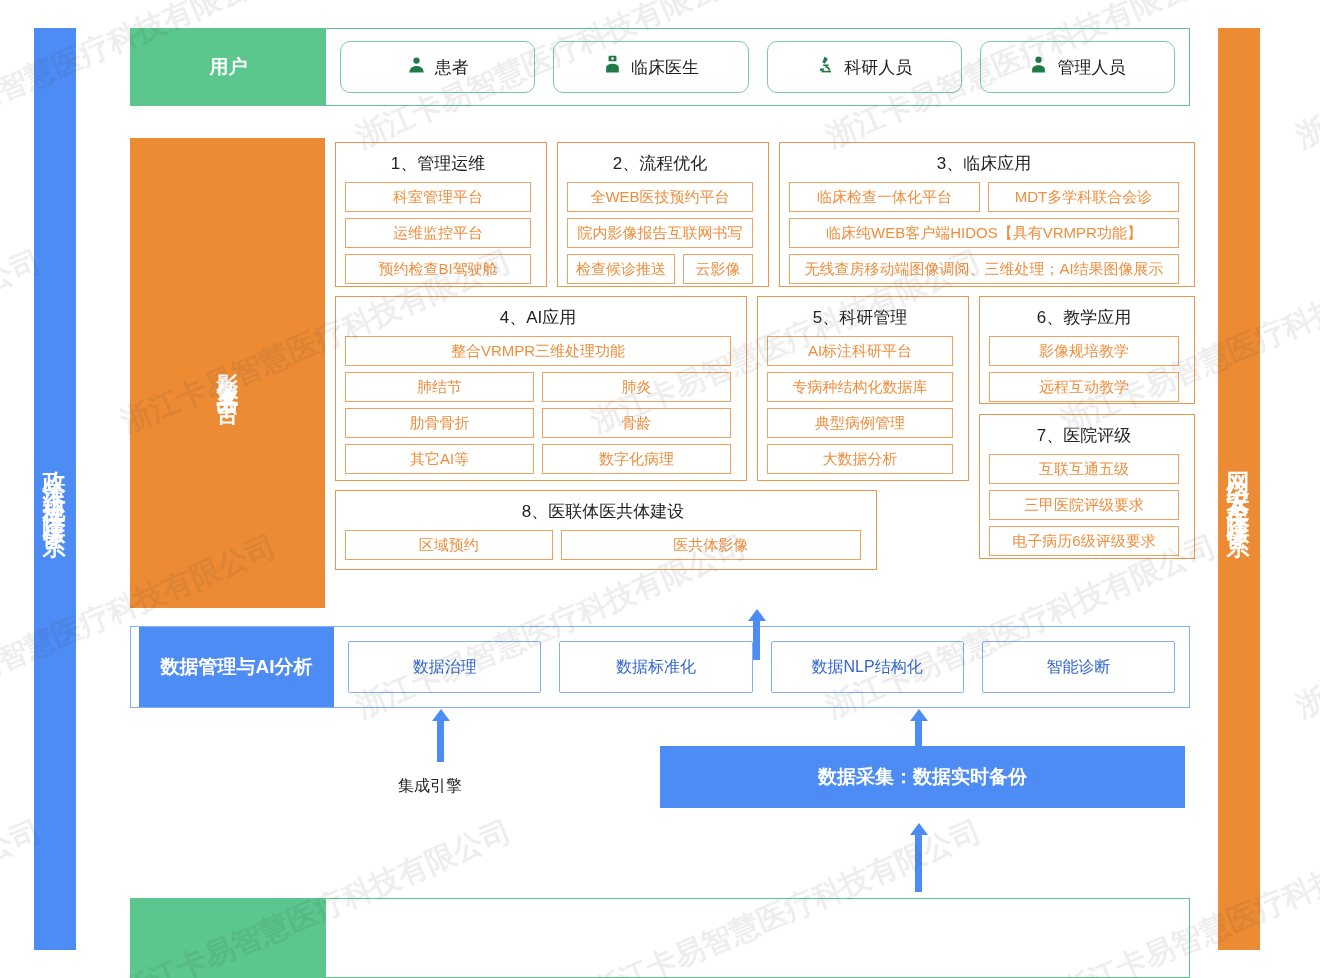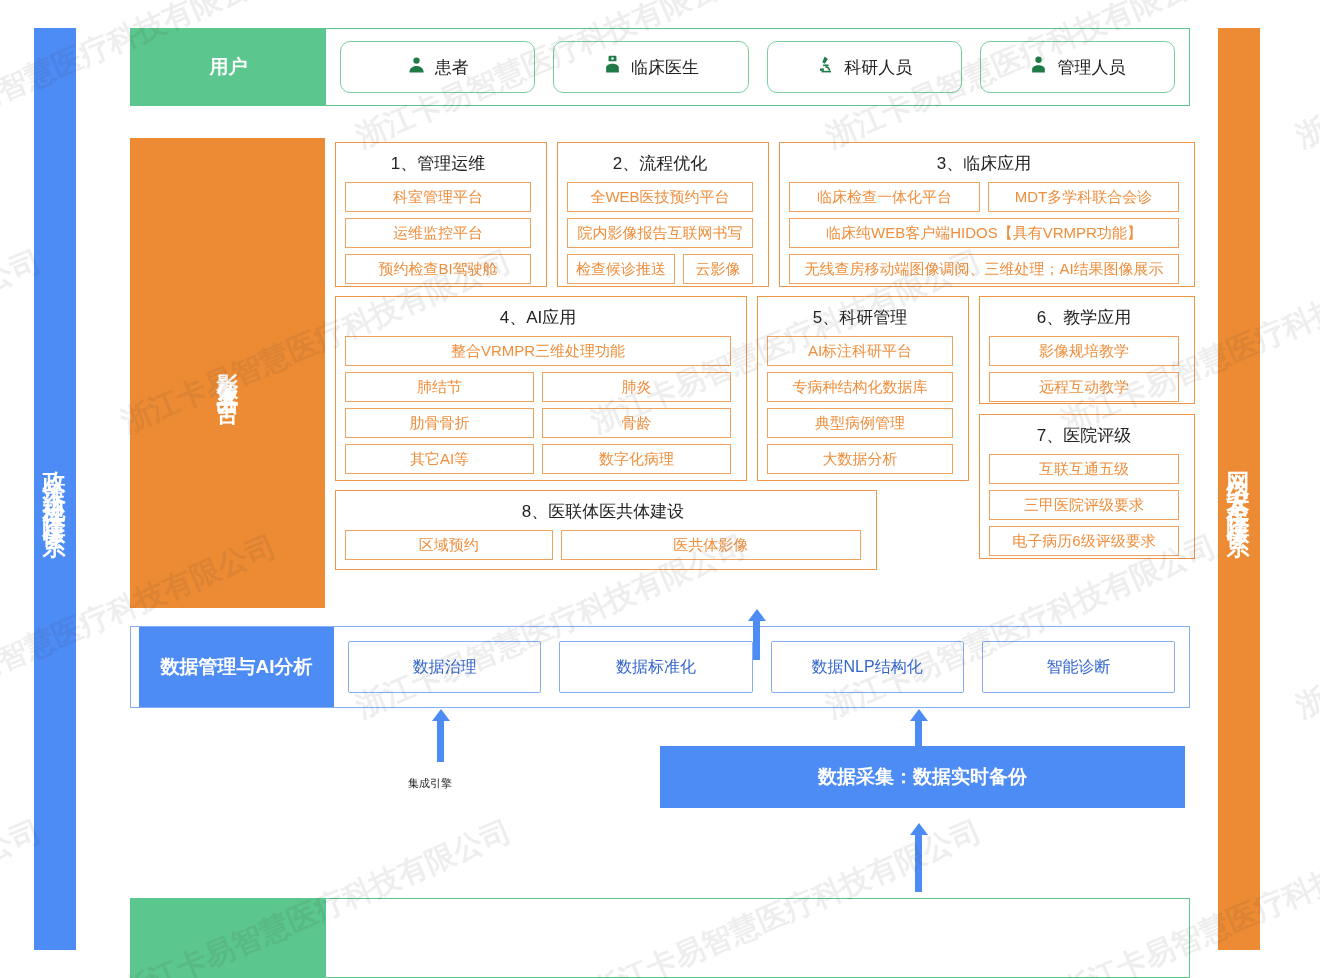--- a/index.html
+++ b/index.html
@@ -108,21 +108,21 @@
 
   
   #band-gap { top:680px; height:190px; background:#fff; display:block; }
   #collect-box {
     position:absolute; left:530px; top:38px; width:525px; height:62px;
     background:#4d8bf5; color:#fff; font-weight:700; font-size:19px;
     display:flex; align-items:center; justify-content:center;
   }
   #engine-label {
     position:absolute; left:245px; top:68px; width:110px;
-    text-align:center; font-size:11px; color:#222;
+    text-align:center; font-size:16px; color:#222;
   }
 
   
   #band-src { top:870px; height:80px; border:1px solid #5bc68d;flex-direction:column; }
   #band-src .band-label { background:#5bc68d; }
   #band-src .band-body {
     align-items:center; justify-content:space-around;
     padding:0 14px; gap:14px; background:#fff;
   }
   .src-box {

